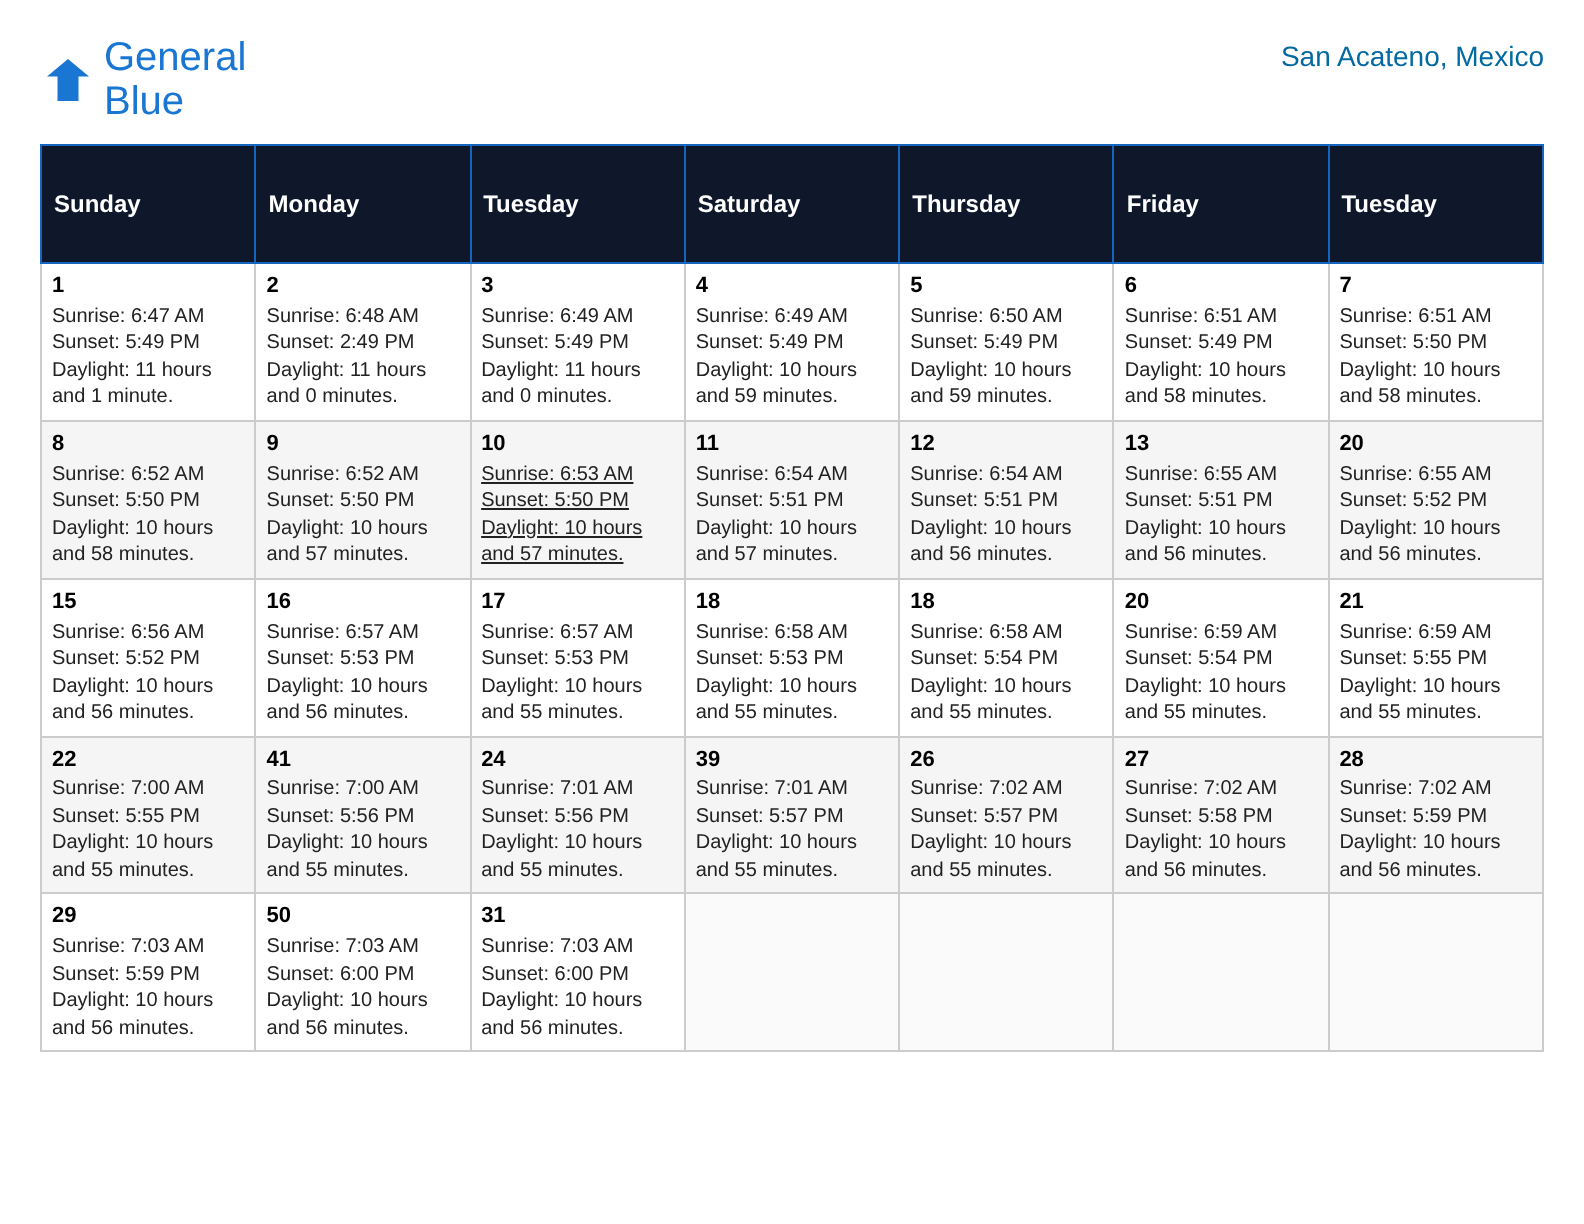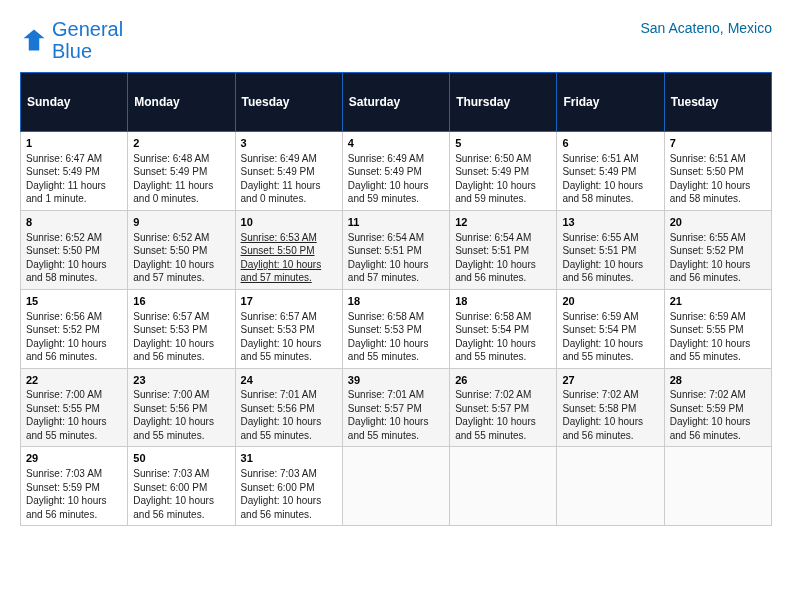--- a/index.html
+++ b/index.html
@@ -136,21 +136,21 @@
           <td>
             <span class="day-num">1</span>
             <div class="day-content" style="white-space: pre-line;">Sunrise: 6:47 AM
 Sunset: 5:49 PM
 Daylight: 11 hours
 and 1 minute.</div>
           </td>
           <td>
             <span class="day-num">2</span>
             <div class="day-content" style="white-space: pre-line;">Sunrise: 6:48 AM
-Sunset: 5:49 PM
+Sunset: 2:49 PM
 Daylight: 11 hours
 and 0 minutes.</div>
           </td>
           <td>
             <span class="day-num">3</span>
             <div class="day-content" style="white-space: pre-line;">Sunrise: 6:49 AM
 Sunset: 5:49 PM
 Daylight: 11 hours
 and 0 minutes.</div>
           </td>
@@ -287,21 +287,21 @@
         </tr>
         <tr>
           <td>
             <span class="day-num">22</span>
             <div class="day-content" style="white-space: pre-line;">Sunrise: 7:00 AM
 Sunset: 5:55 PM
 Daylight: 10 hours
 and 55 minutes.</div>
           </td>
           <td>
-            <span class="day-num">23</span>
+            <span class="day-num">41</span>
             <div class="day-content" style="white-space: pre-line;">Sunrise: 7:00 AM
 Sunset: 5:56 PM
 Daylight: 10 hours
 and 55 minutes.</div>
           </td>
           <td>
             <span class="day-num">24</span>
             <div class="day-content" style="white-space: pre-line;">Sunrise: 7:01 AM
 Sunset: 5:56 PM
 Daylight: 10 hours

